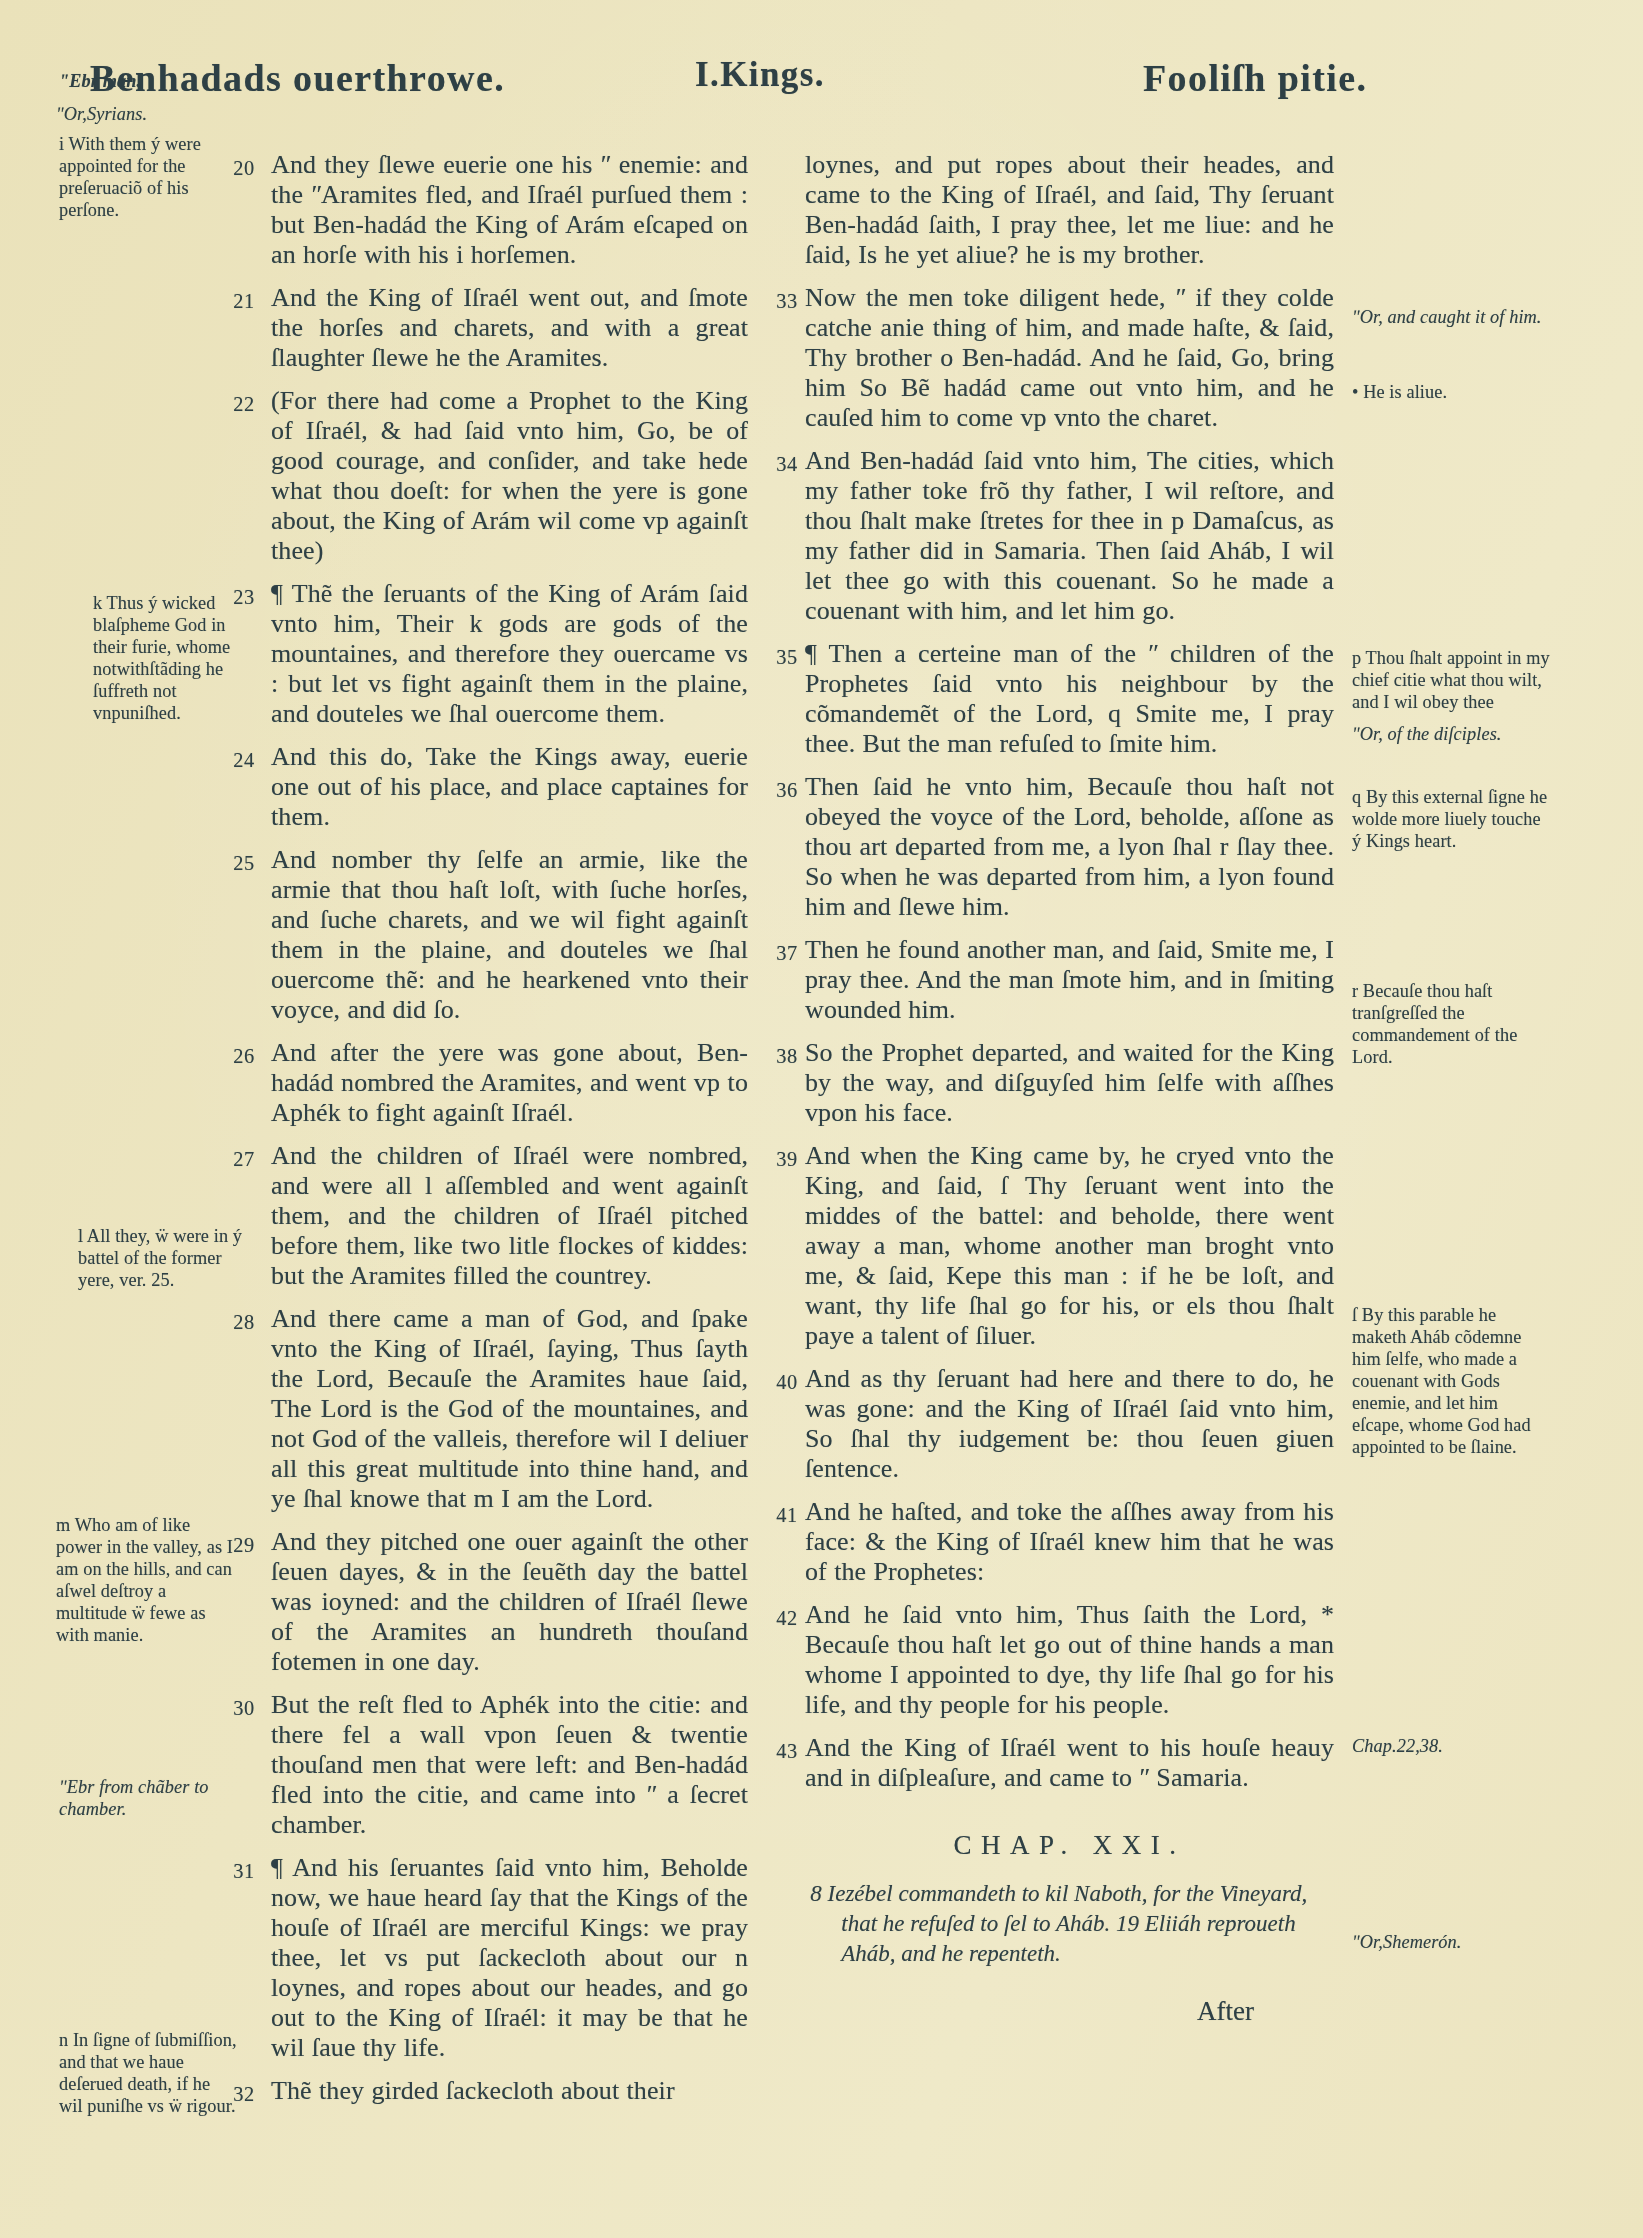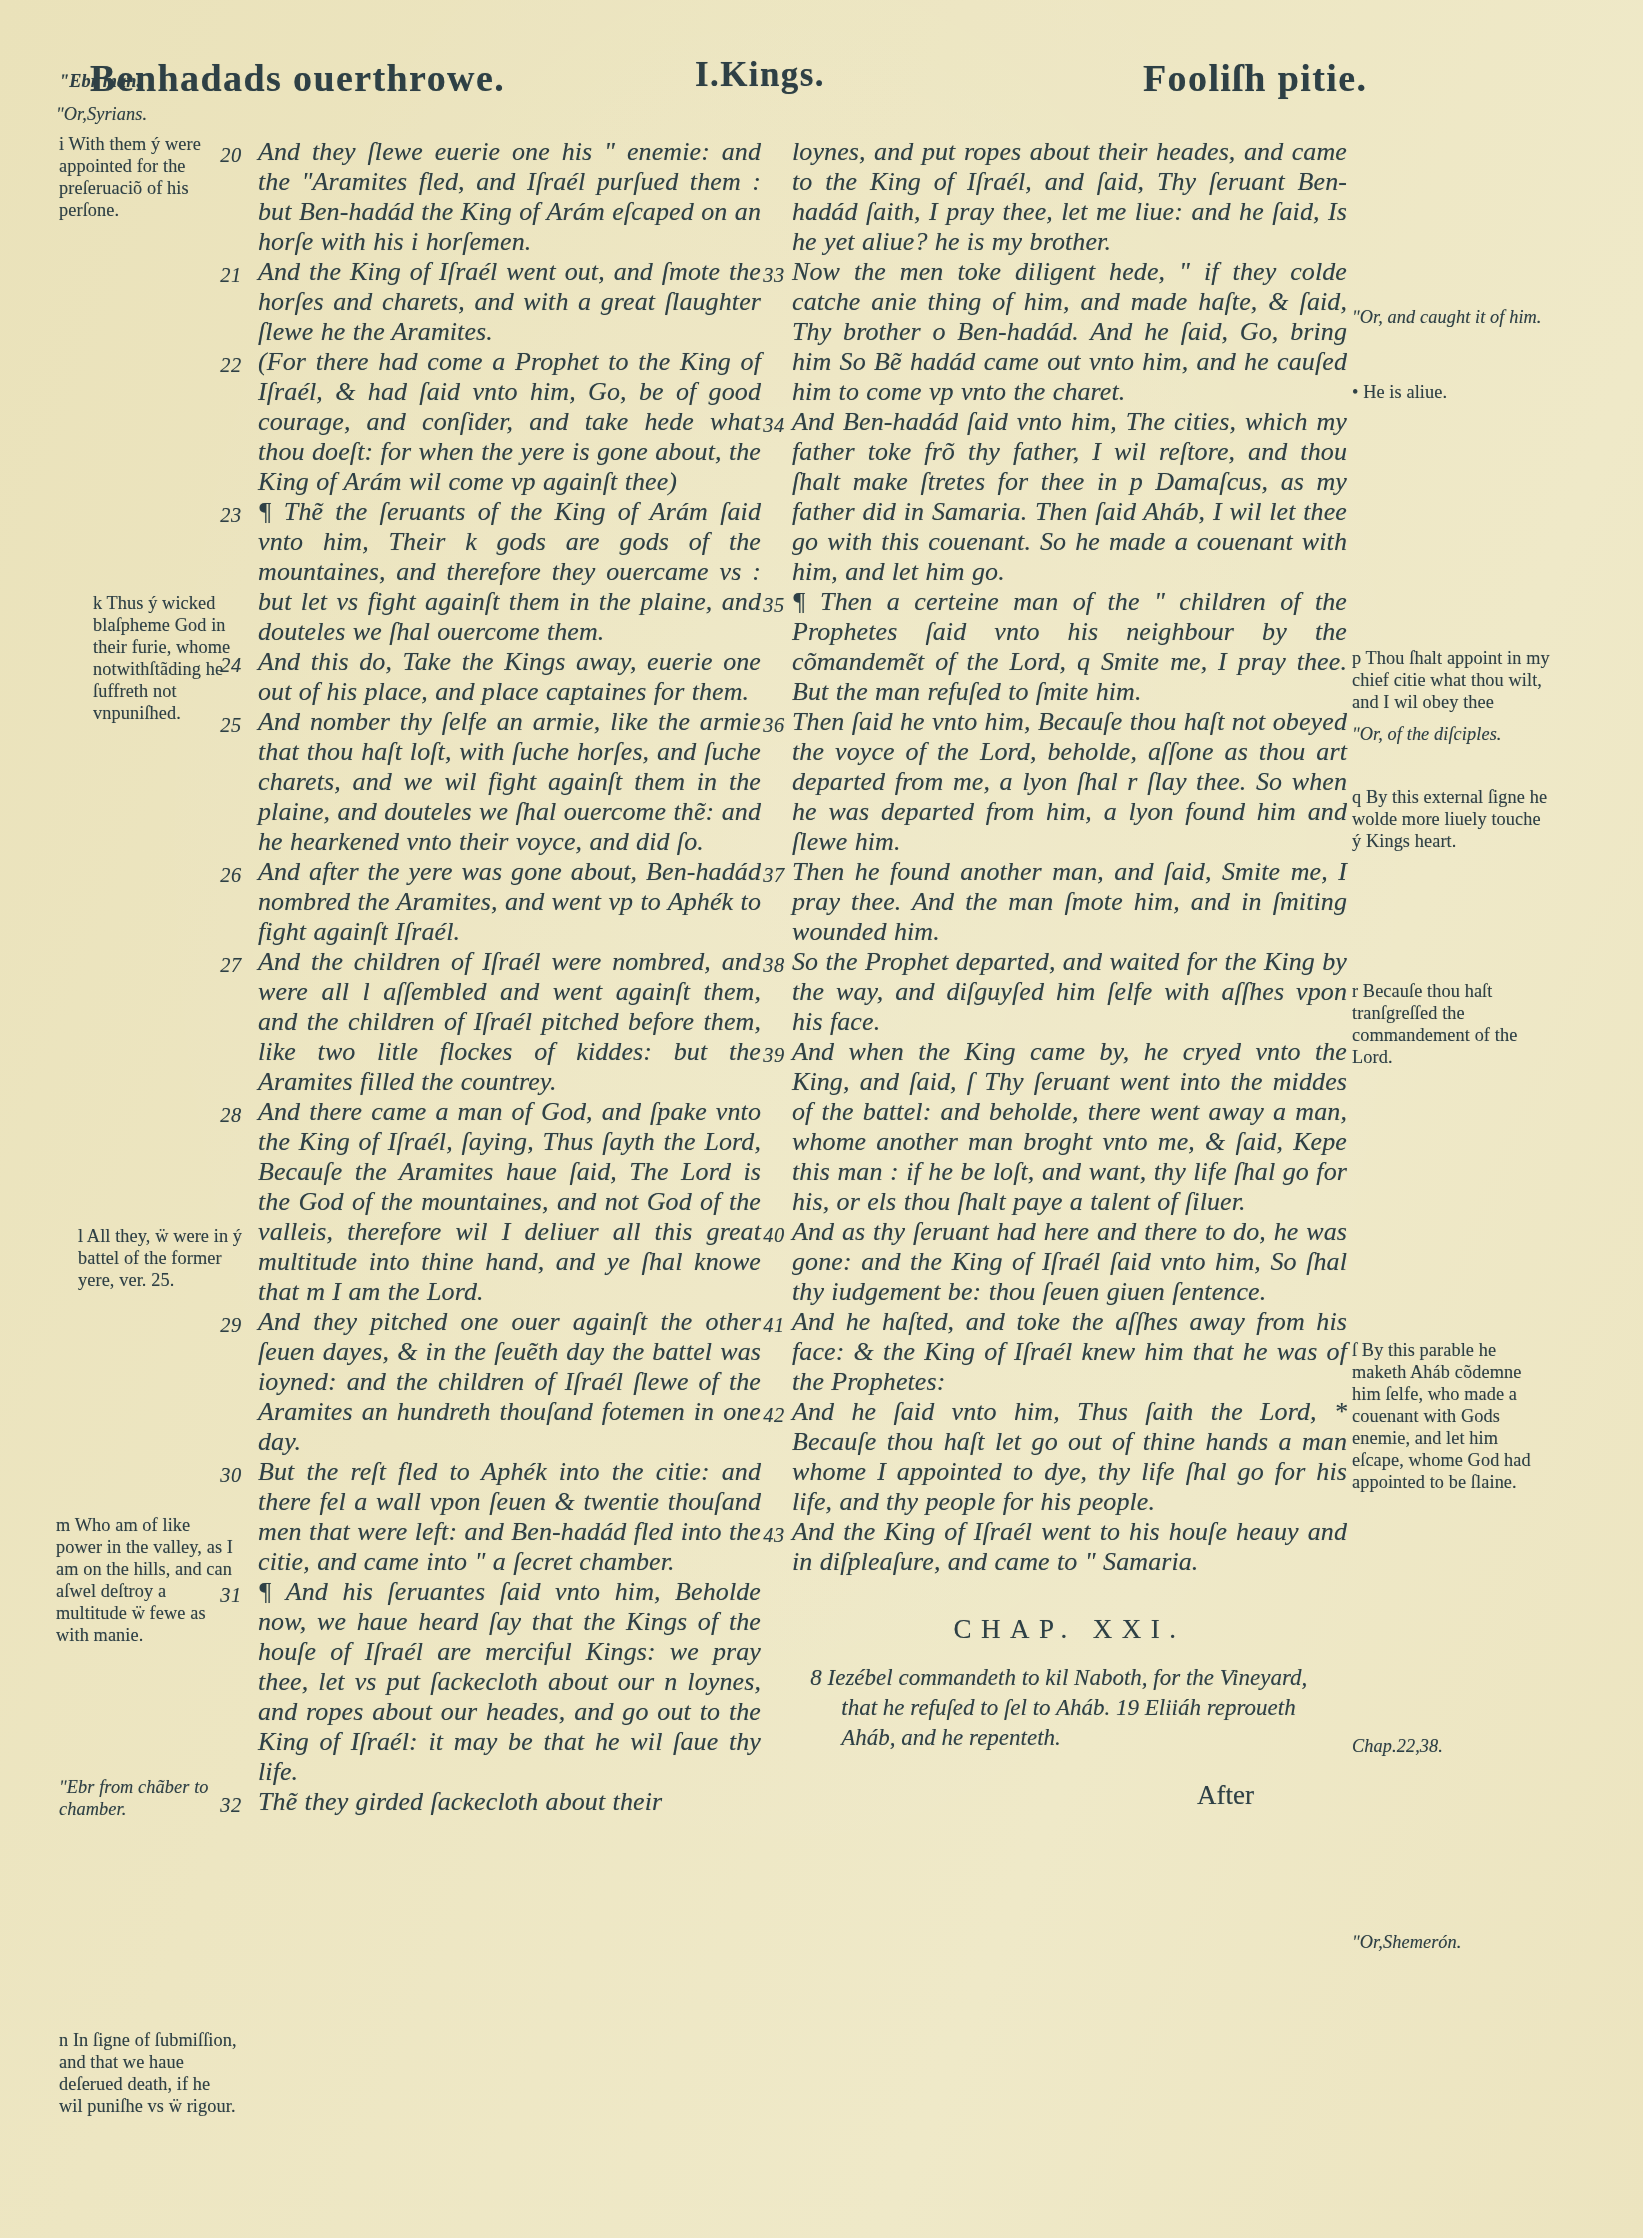--- a/index.html
+++ b/index.html
@@ -20,26 +20,25 @@
     white-space:nowrap;
   }
   .rh-left{left:90px;top:56px;}
   .rh-center{left:695px;top:55px;font-size:35px;}
   .rh-right{left:1143px;top:56px;}
 
   .col{position:absolute;top:137px;}
   .col-left{left:258px;width:503px;}
   .col-right{left:792px;width:555px;}
   .verse{
-    margin:0;position:relative;
+    margin:13px;position:relative;
     font-size:26px;line-height:30px;
     text-align:justify;
     letter-spacing:0.1px;word-spacing:0.7px;
     text-shadow:0 0 0.7px rgba(46,64,69,0.38);
-    font-style:italic;
   }
   .col-left .vnum{
     position:absolute;left:-58px;top:2.8px;width:42px;
     text-align:right;font-size:20.4px;letter-spacing:0.7px;
   }
   .col-right .vnum{
     position:absolute;left:-44px;top:2.8px;width:37px;
     text-align:right;font-size:20.4px;letter-spacing:0.7px;
   }
   .mnote{
@@ -123,18 +122,18 @@
     <p class="chap-summary">8 Iezébel commandeth to kil Naboth, for the Vineyard, that he refuſed to ſel to Aháb. 19 Eliiáh reproueth Aháb, and he repenteth.</p>
     <div class="catchword">After</div>
   </div>
 
   <div class="mnote italic" style="left:1352px;top:306px;width:211px;">ʺOr, and caught it of him.</div>
   <div class="mnote" style="left:1352px;top:381px;width:211px;">• He is aliue.</div>
   <div class="mnote" style="left:1352px;top:599px;width:202px;margin-top:48px;">p Thou ſhalt appoint in my chief citie what thou wilt, and I wil obey thee</div>
   <div class="mnote italic" style="left:1352px;top:723px;width:211px;">ʺOr, of the diſciples.</div>
   <div class="mnote" style="left:1352px;top:786px;width:202px;">q By this external ſigne he wolde more liuely touche ý Kings heart.</div>
   <div class="mnote" style="left:1352px;top:980px;width:202px;">r Becauſe thou haſt tranſgreſſed the commandement of the Lord.</div>
-  <div class="mnote" style="left:1352px;top:1304px;width:202px;margin-top:35px;">ſ By this parable he maketh Aháb cõdemne him ſelfe, who made a couenant with Gods enemie, and let him eſcape, whome God had appointed to be ſlaine.</div>
+  <div class="mnote" style="left:1352px;top:1304px;width:202px;">ſ By this parable he maketh Aháb cõdemne him ſelfe, who made a couenant with Gods enemie, and let him eſcape, whome God had appointed to be ſlaine.</div>
   <div class="mnote italic" style="left:1352px;top:1735px;width:211px;">Chap.22,38.</div>
   <div class="mnote italic" style="left:1352px;top:1931px;width:211px;">ʺOr,Shemerón.</div>
 
 </div>
 
 
 </body></html>

